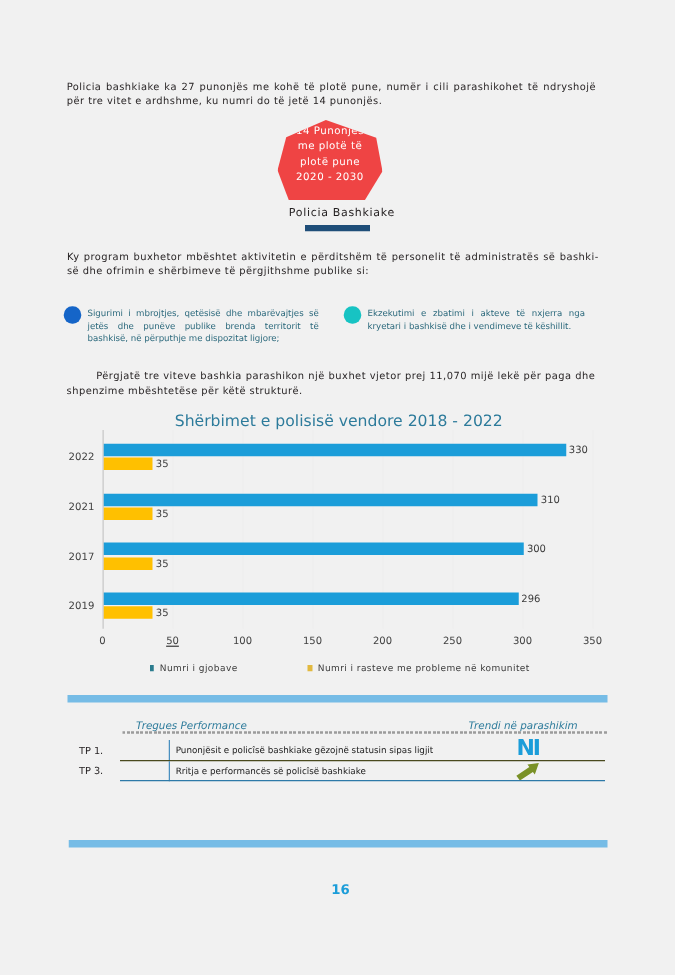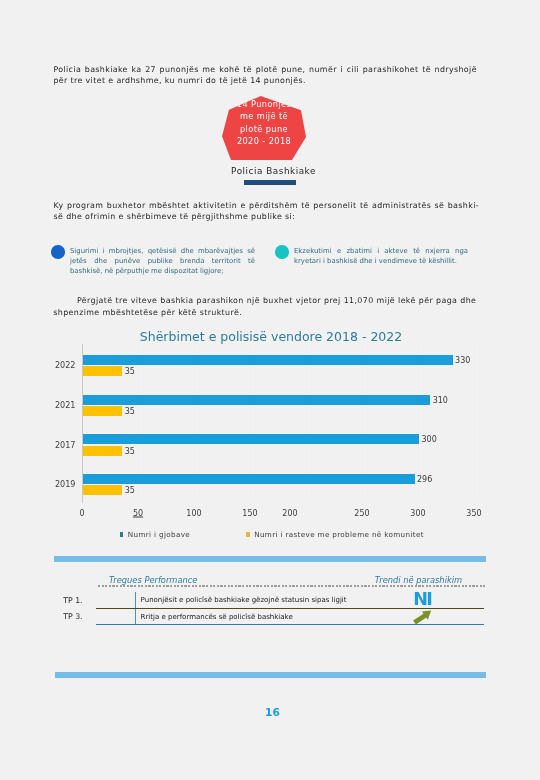--- a/index.html
+++ b/index.html
@@ -66,23 +66,23 @@
 <body>
 
 <div class="page">
 
   <div id="intro">Policia bashkiake ka 27 punonjës me kohë të plotë pune, numër i cili parashikohet të ndryshojë për tre vitet e ardhshme, ku numri do të jetë 14 punonjës.</div>
 
   <div id="hexwrap">
     <div id="hex">
       <div id="hextxt">
           <div>14 Punonjës</div>
-          <div>me mijë të</div>
+          <div>me plotë të</div>
           <div>plotë pune</div>
-          <div>2020 - 2018</div>
+          <div>2020 - 2030</div>
         </div>
     </div>
   </div>
   <div id="caption">Policia Bashkiake</div>
   <div id="uline"></div>
 
   <div id="para2">Ky program buxhetor mbështet aktivitetin e përditshëm të personelit të administratës së bashki­së dhe ofrimin e shërbimeve të përgjithshme publike si:</div>
 
   <div class="bul" id="b1">
     <span class="dot"></span>
@@ -123,21 +123,21 @@
         <div class="vlab" style="left: 42.7px; top: 106.3px;">35</div>
         <div class="ylab" style="top: 139.95px;">2019</div>
         <div class="bar" style="background: rgb(27, 157, 217); left: 1px; width: 331.52px; top: 129.65px; height: 9.8px;"></div>
         <div class="vlab" style="left: 335.02px; top: 134.55px;">296</div>
         <div class="bar" style="background: rgb(255, 192, 0); left: 1px; width: 39.2px; top: 140.95px; height: 10px;"></div>
         <div class="vlab" style="left: 42.7px; top: 145.95px;">35</div>
         <div class="xlab" style="left: 0px;">0</div>
         <div class="xlab" style="left: 56px; text-decoration: underline;">50</div>
         <div class="xlab" style="left: 112px;">100</div>
         <div class="xlab" style="left: 168px;">150</div>
-        <div class="xlab" style="left: 208px;">200</div>
+        <div class="xlab" style="left: 224px;">200</div>
         <div class="xlab" style="left: 280px;">250</div>
         <div class="xlab" style="left: 336px;">300</div>
         <div class="xlab" style="left: 392px;">350</div>
       </div>
     <div id="legend">
         <div class="lgi">
           <span class="lgsw" style="background: rgb(43, 124, 142);"></span>
           <span>Numri i gjobave</span>
         </div>
         <div class="lgi">

